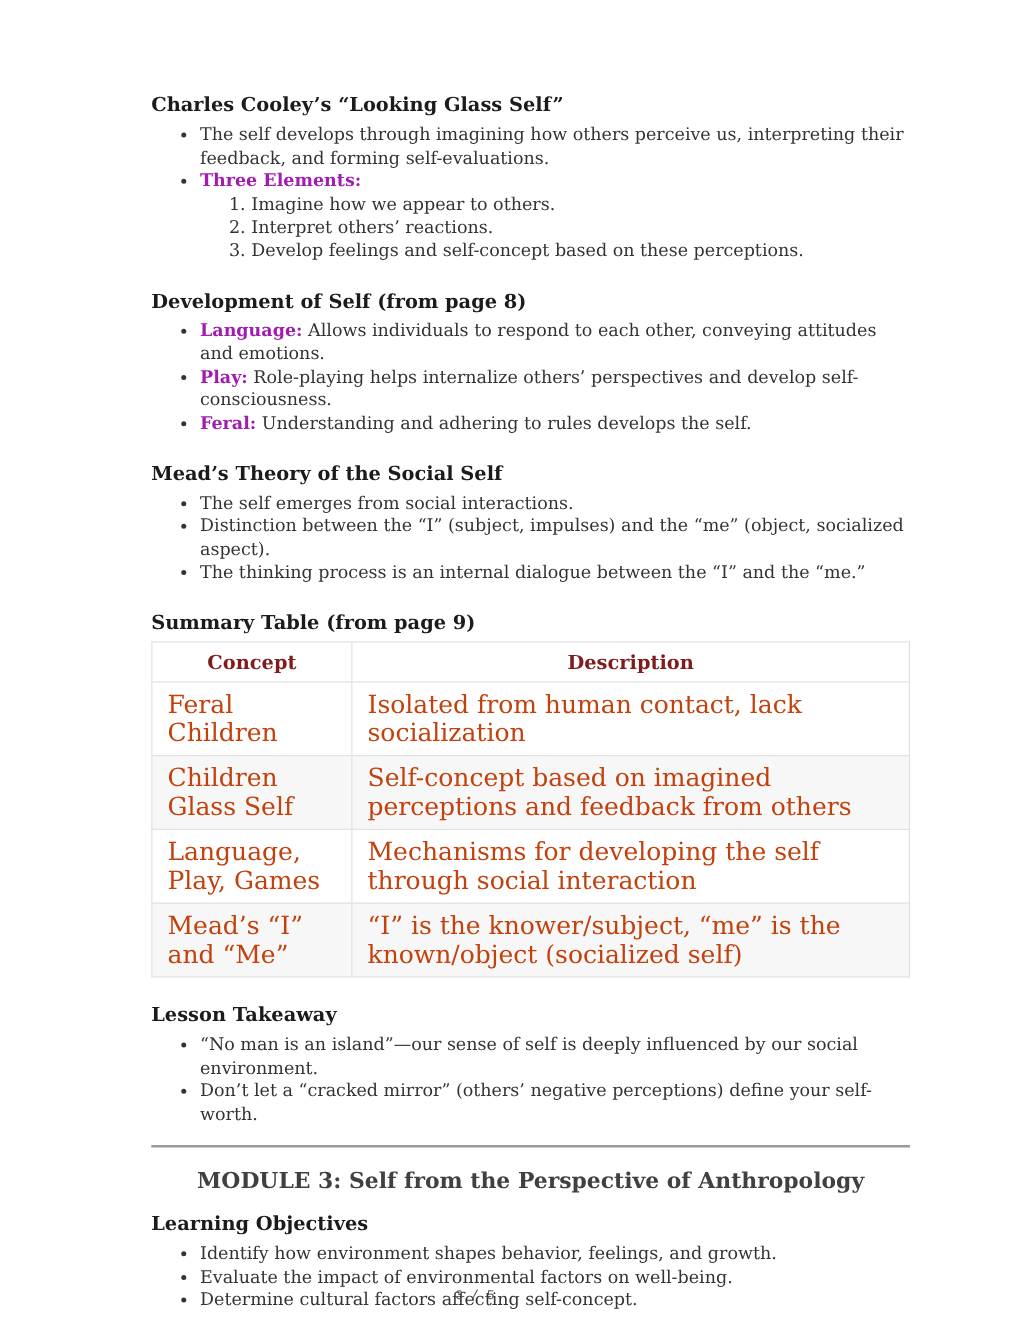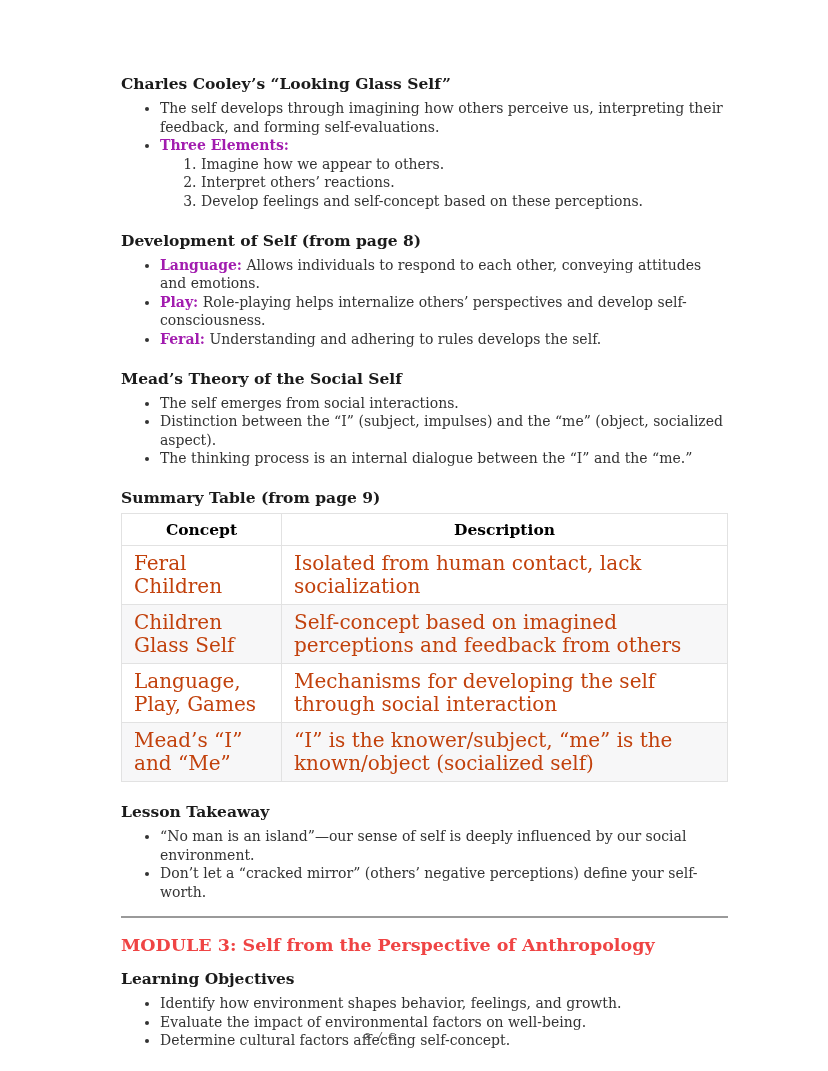--- a/index.html
+++ b/index.html
@@ -25,23 +25,24 @@
     font-size: 15.5px;
     line-height: 20px;
     color: #1b1b1b;
     margin: 20px 0 5px 0;
     font-weight: bold;
   }
   section:first-of-type h3.sec-heading { margin-top: 0; }
   h2.module-heading {
     font-size: 17.5px;
     line-height: 23px;
-    color: #ef4444;
+    color: #404040;
     margin: 16px 0 7px 0;
     font-weight: bold;
+    text-align: center;
   }
   .module h3.sec-heading { margin-top: 12px; }
   ul.bullets {
     margin: 0;
     padding: 0 0 0 39px;
     list-style-type: disc;
   }
   ul.bullets > li {
     font-size: 14px;
     line-height: 18.6px;
@@ -62,21 +63,21 @@
     width: 100%;
     margin-top: 4px;
     table-layout: fixed;
   }
   table.summary col.c1 { width: 160px; }
   table.summary th {
     border: 1px solid #e2e2e2;
     background: #ffffff;
     font-size: 15.5px;
     font-weight: bold;
-    color: #000000;
+    color: #7f1d1d;
     padding: 6px 12px;
     text-align: center;
   }
   table.summary td {
     border: 1px solid #e2e2e2;
     font-size: 20px;
     line-height: 23px;
     padding: 6px 12px;
     vertical-align: top;
     color: #c2410c;

